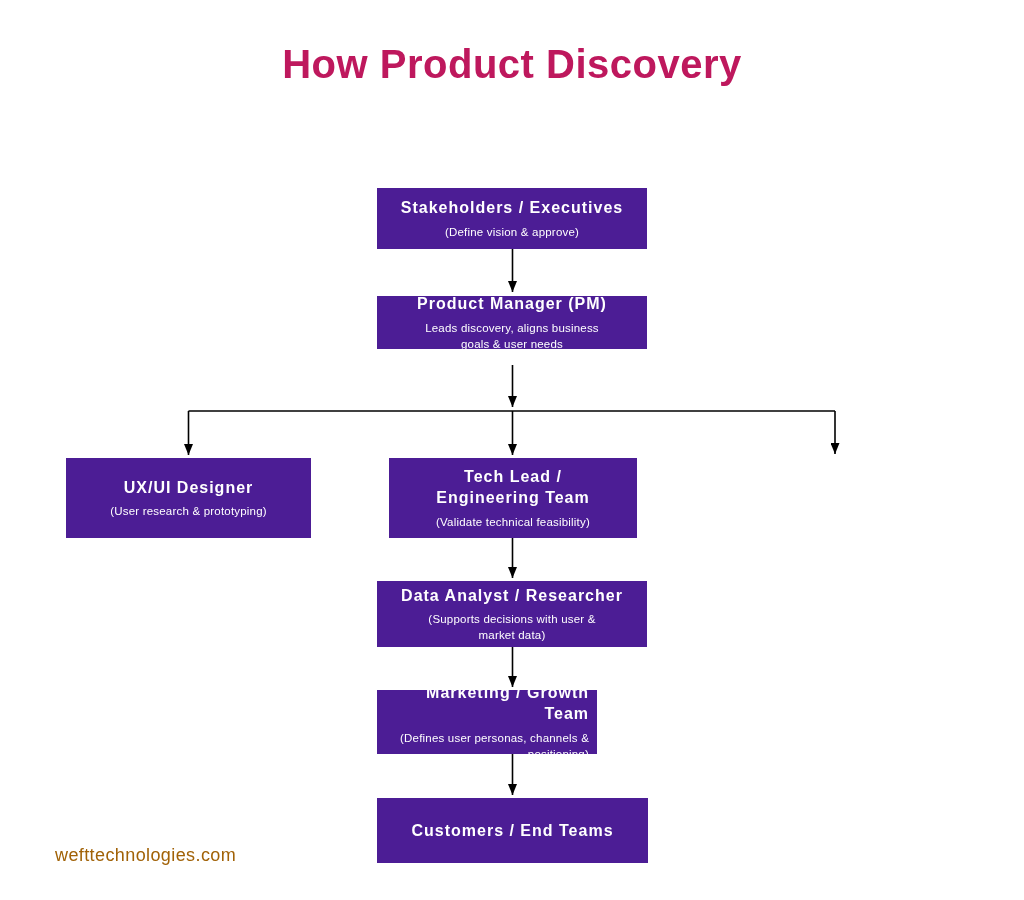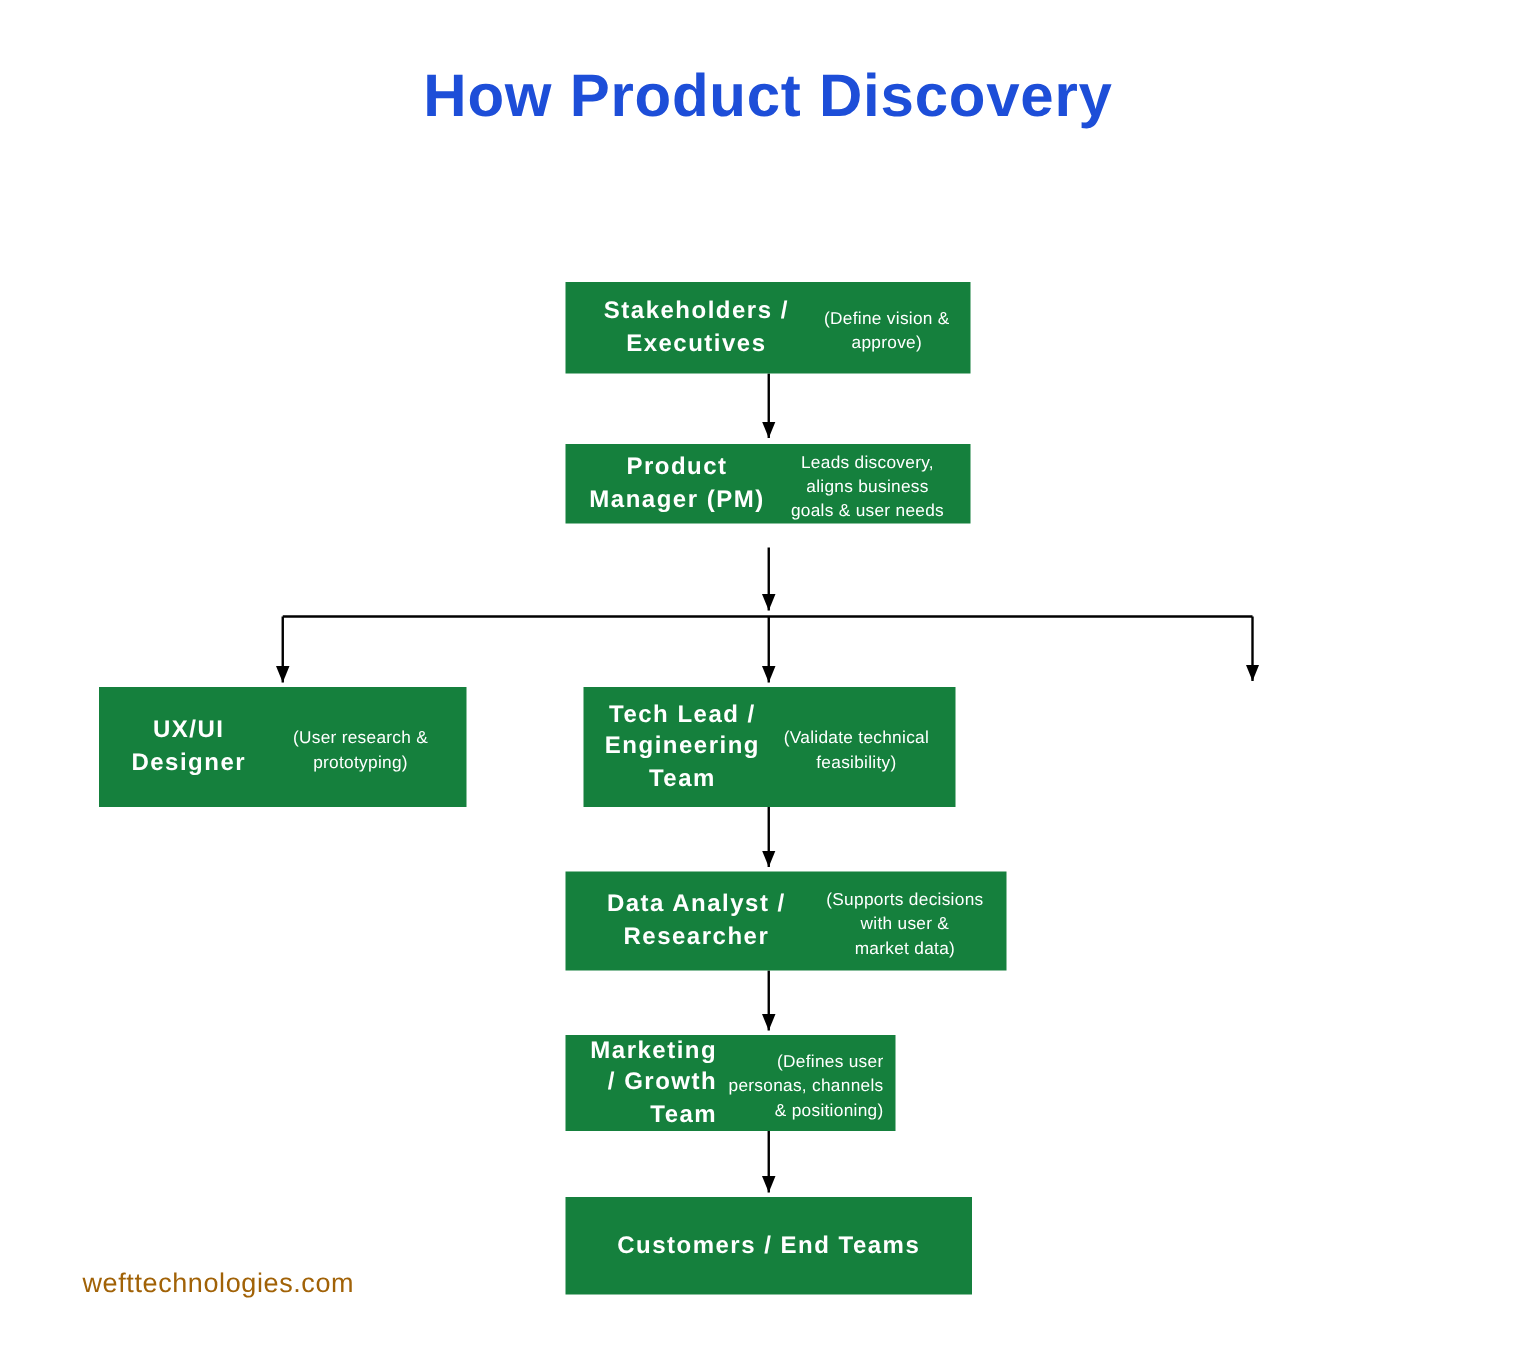--- a/index.html
+++ b/index.html
@@ -2,45 +2,45 @@
 <html><head>
 <meta charset="utf-8">
 <style>
   html,body{margin:0;padding:0;background:#ffffff;}
   body{font-family:"Liberation Sans","DejaVu Sans",sans-serif;}
   .canvas{position:relative;width:1024px;height:900px;background:#ffffff;overflow:hidden;}
 
   .title{
     position:absolute;left:0;top:36px;width:100%;
     text-align:center;font-size:40px;line-height:57px;
-    font-weight:700;color:#1d4ed8;letter-spacing:.5px;
+    font-weight:700;color:#be185d;letter-spacing:.5px;
   }
 
   .connectors{position:absolute;left:0;top:0;pointer-events:none;}
 
   .node{
-    position:absolute;background:#15803d;color:#ffffff;
-    display:flex;flex-direction:row;justify-content:center;align-items:center;
+    position:absolute;background:#4c1d95;color:#ffffff;
+    display:flex;flex-direction:column;justify-content:center;align-items:center;
     text-align:center;box-sizing:border-box;padding:6px 8px;
   }
   .node-title{
     font-size:16px;font-weight:700;letter-spacing:1px;
     line-height:1.35;white-space:pre-line;
   }
   .node-sub{
     font-size:11.5px;font-weight:400;letter-spacing:.2px;
     line-height:1.4;margin-top:5px;white-space:pre-line;
   }
 
   .n-stakeholders{left:377px;top:188px;width:270px;height:61px;}
   .n-pm{left:377px;top:296px;width:270px;height:53px;}
   .n-ux{left:66px;top:458px;width:245px;height:80px;}
   .n-tech{left:389px;top:458px;width:248px;height:80px;}
   .n-ba{left:711px;top:457px;width:248px;height:81px;}
-  .n-data{left:377px;top:581px;width:294px;height:66px;}
+  .n-data{left:377px;top:581px;width:270px;height:66px;}
   .n-marketing{left:377px;top:690px;width:220px;height:64px;text-align:right;}
   .n-customers{left:377px;top:798px;width:271px;height:65px;}
 
   .footer{
     position:absolute;left:55px;top:845px;
     font-size:18px;color:#a16207;letter-spacing:.4px;
   }
 </style>
 </head>
 <body>

